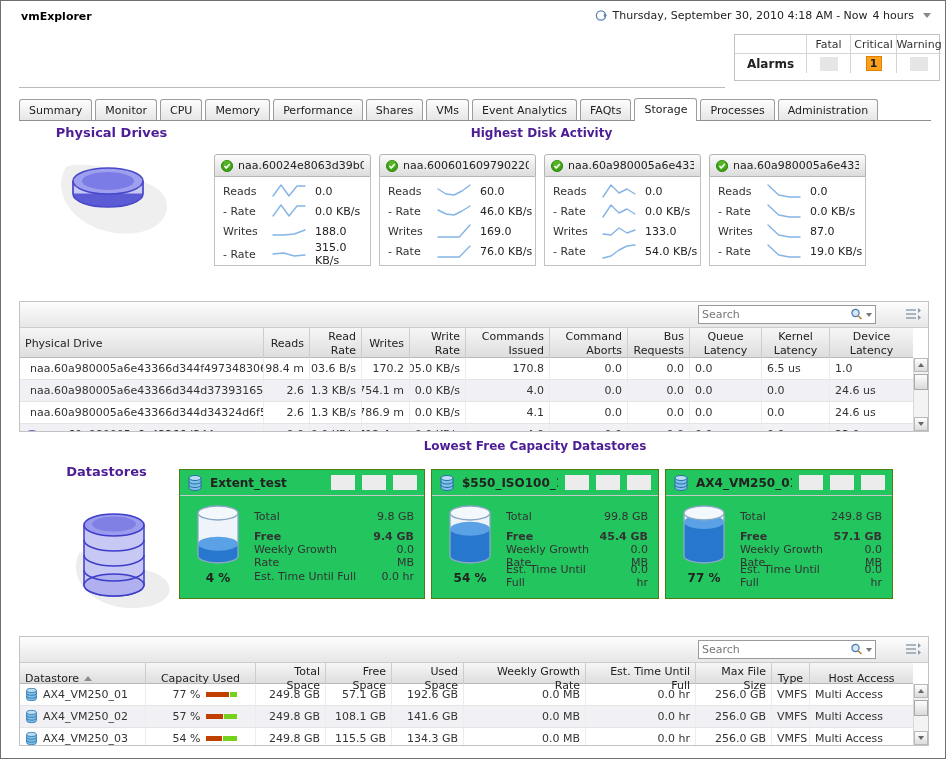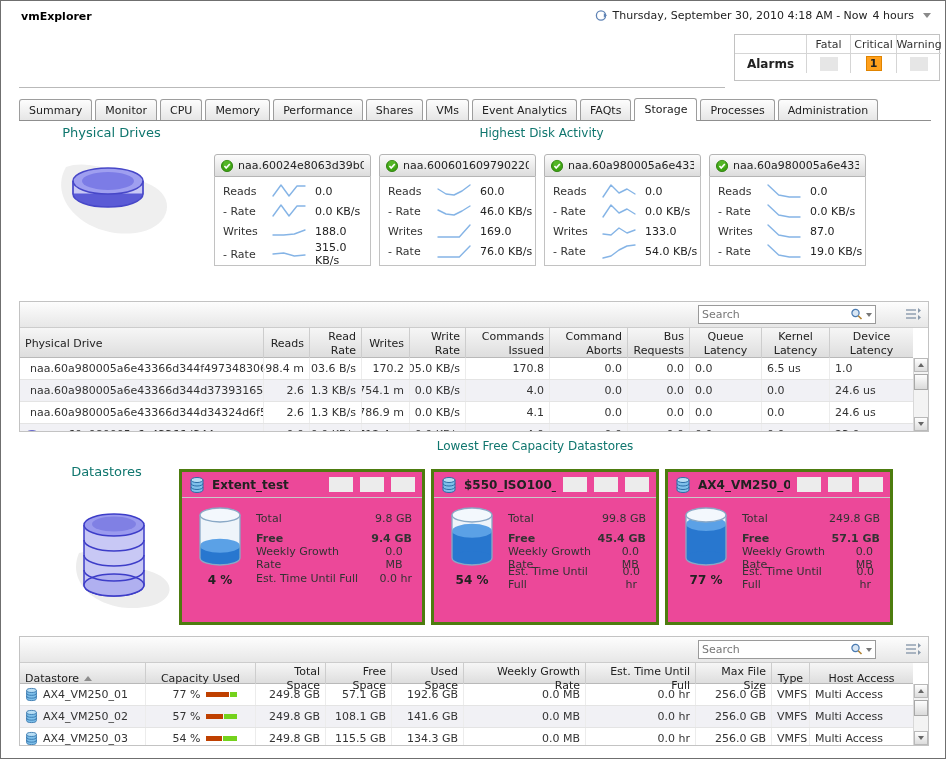--- a/index.html
+++ b/index.html
@@ -27,21 +27,21 @@
   .alarm-chip { width:18px; height:14px; background:#e6e6e6; }
   .alarm-chip.crit { background:#ffa01c; border:1px solid #e08400; color:#222; font-weight:bold; display:flex; align-items:center; justify-content:center; width:16px; height:15px; }
   .alarms-footer { height:7px; }
 
   
   .tabbar { position:absolute; left:18px; top:98px; width:912px; height:22px; border-bottom:1px solid #8f8f8f; display:flex; align-items:flex-end; }
   .tab { display:inline-block; padding:4px 9px 3px 9px; margin-right:3px; border:1px solid #9d9d9d; border-bottom:none; border-radius:3px 3px 0 0; background:linear-gradient(#fdfdfd,#e6e6e6); color:#222; cursor:pointer; white-space:nowrap; }
   .tab.active { background:#fff; position:relative; margin-bottom:-1px; padding-bottom:5px; font-weight:normal; }
 
   
-  .sec-heading { position:absolute; font-weight:normal; color:#0f766e; }
+  .sec-heading { position:absolute; font-weight:bold; color:#4c1d95; }
   #pd-heading { left:28px; top:124px; width:165px; text-align:center; font-size:13px; }
   #hda-heading { left:213px; top:125px; width:655px; text-align:center; font-size:12px; }
   #ds-heading { left:38px; top:463px; width:135px; text-align:center; font-size:13px; }
   #lf-heading { left:178px; top:438px; width:712px; text-align:center; font-size:12px; }
 
   
   .big-icon { position:absolute; }
   #pd-icon { left:35px; top:146px; }
   #ds-icon { left:48px; top:492px; }
 
@@ -99,34 +99,34 @@
   
   .capcell { gap:5px; }
   .cap-pct { width:36px; text-align:right; }
   .capbar { display:flex; align-items:center; gap:1px; }
   .capbar span { display:inline-block; height:5px; }
   .cap-red { background:#bf4000; }
   .cap-green { background:#74d21c; }
 
   
   .ds-cards { position:absolute; left:178px; top:468px; display:flex; gap:6px; }
-  .dscard { height:156px; border:3px solid #4d7c0f; background:#ec4899; }
+  .dscard { height:130px; border:1px solid #4d7c0f; background:#22c55e; }
   .dscard:nth-child(1) { width:246px; }
   .dscard:nth-child(2) { width:228px; }
   .dscard:nth-child(3) { width:228px; }
   .dscard-head { height:26px; border-bottom:1px solid #c9c9c9; display:flex; align-items:center; gap:7px; padding:0 7px; cursor:pointer; }
   .dscard-name { font-weight:bold; font-size:12px; color:#222; flex:1; white-space:nowrap; overflow:hidden; }
   .ghost-boxes { display:flex; gap:7px; }
   .ghost-box { width:24px; height:15px; background:#ececec; }
   .dscard-body { display:flex; padding:8px 8px 0 10px; gap:8px; }
   .gauge-wrap { width:56px; text-align:center; }
   .gauge-pct { font-weight:bold; font-size:12px; color:#222; margin-top:2px; }
   .ds-rows { flex:1; padding-top:2px; }
   .ds-row { display:flex; justify-content:space-between; height:20px; align-items:center; }
-  .ds-row .v { text-align:center; padding-right:2px;margin-left:15px; }
+  .ds-row .v { text-align:right; padding-right:2px;margin-left:15px; }
   .ds-row.bold { font-weight:bold; }
 </style>
 </head>
 <body>
 
 <div id="page">
 
   <div class="app-title">vmExplorer</div>
   <div class="timebar">
     <svg width="13" height="13" viewBox="0 0 13 13">

